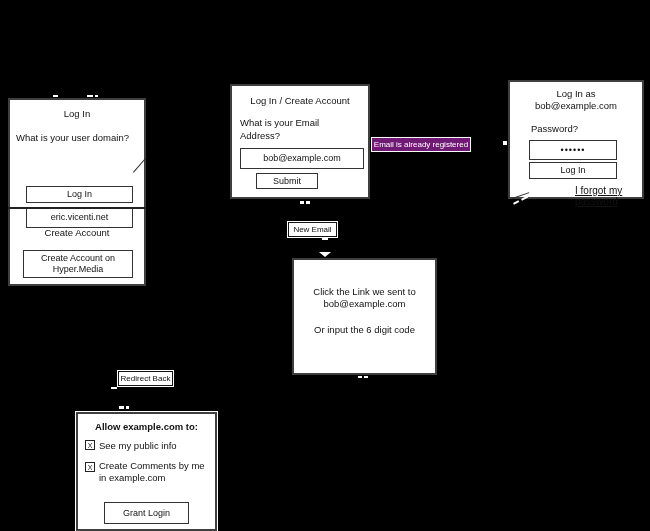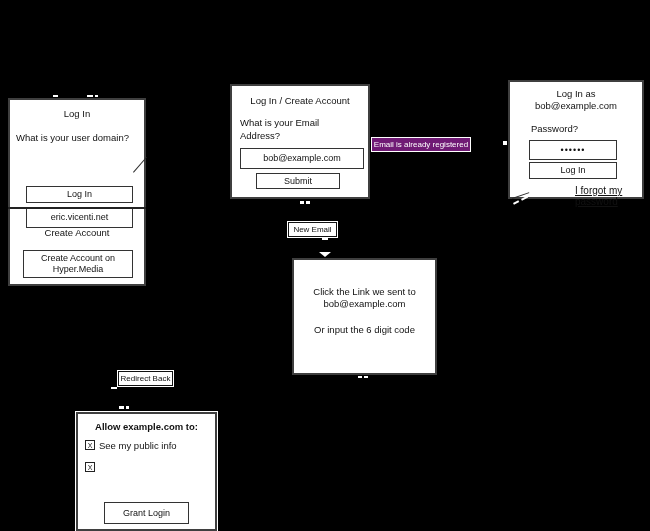--- a/index.html
+++ b/index.html
@@ -56,21 +56,21 @@
   <div class="line" style="left:133px; top:172px; width:20px; transform:rotate(-49deg);"></div>
 
   <div class="mark" style="left:53px; top:95px; width:5px; height:2px;"></div>
   <div class="mark" style="left:87px; top:95px; width:6px; height:2px;"></div>
   <div class="mark" style="left:95px; top:95px; width:3px; height:2px;"></div>
 
   <div class="card" style="left:230px; top:84px; width:140px; height:115px;">
     <div class="box-title" style="top:9px;">Log In / Create Account</div>
     <div class="para" style="left:8px; top:31px; width:112px;">What is your Email Address?</div>
     <div class="field" style="left:8px; top:62px; width:124px; height:21px;">bob@example.com</div>
-    <div class="btn" style="left:24px; top:87px; width:84px; height:16px;">Submit</div>
+    <div class="btn" style="left:24px; top:87px; width:62px; height:16px;">Submit</div>
   </div>
 
   <div class="mark" style="left:300px; top:201px; width:4px; height:3px;"></div>
   <div class="mark" style="left:306px; top:201px; width:4px; height:3px;"></div>
 
   <div class="edge-label dark" style="left:371px; top:137px; width:100px; height:15px;">Email is already registered</div>
   <div class="mark" style="left:503px; top:141px; width:4px; height:4px;"></div>
 
   <div class="card" style="left:508px; top:80px; width:136px; height:119px;">
     <div class="box-title" style="top:6px;">Log In as</div>
@@ -100,16 +100,17 @@
   <div class="edge-label light" style="left:82px; top:371px; width:55px; height:15px;margin-left:36px;">Redirect Back</div>
   <div class="mark" style="left:111px; top:387px; width:6px; height:2px;"></div>
   <div class="mark" style="left:119px; top:406px; width:5px; height:3px;"></div>
   <div class="mark" style="left:126px; top:406px; width:3px; height:3px;"></div>
 
   <div class="card" style="left:76px; top:412px; width:141px; height:119px; box-shadow:0 0 0 1px #fff;">
     <div class="box-title bold" style="top:7px;">Allow example.com to:</div>
     <div class="checkbox" style="left:7px; top:26px;">X</div>
     <div class="cb-label" style="left:21px; top:26px;">See my public info</div>
     <div class="checkbox" style="left:7px; top:48px;">X</div>
+    <div class="cb-label" style="left:21px; top:46px; width:110px;">Create Comments by me in example.com</div>
     <div class="btn" style="left:26px; top:88px; width:85px; height:22px;">Grant Login</div>
   </div>
 
 </div>
 
 </body></html>

